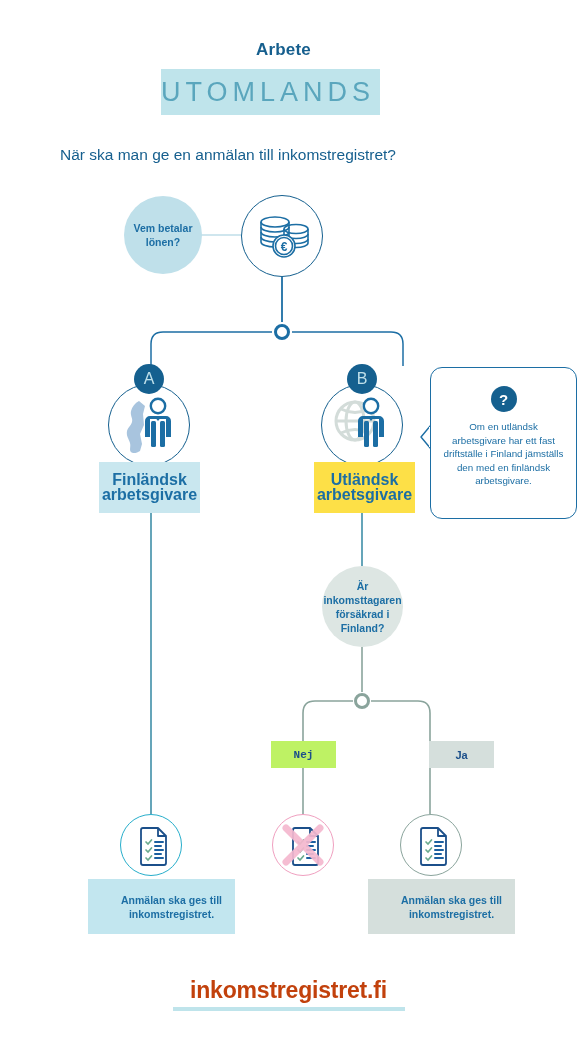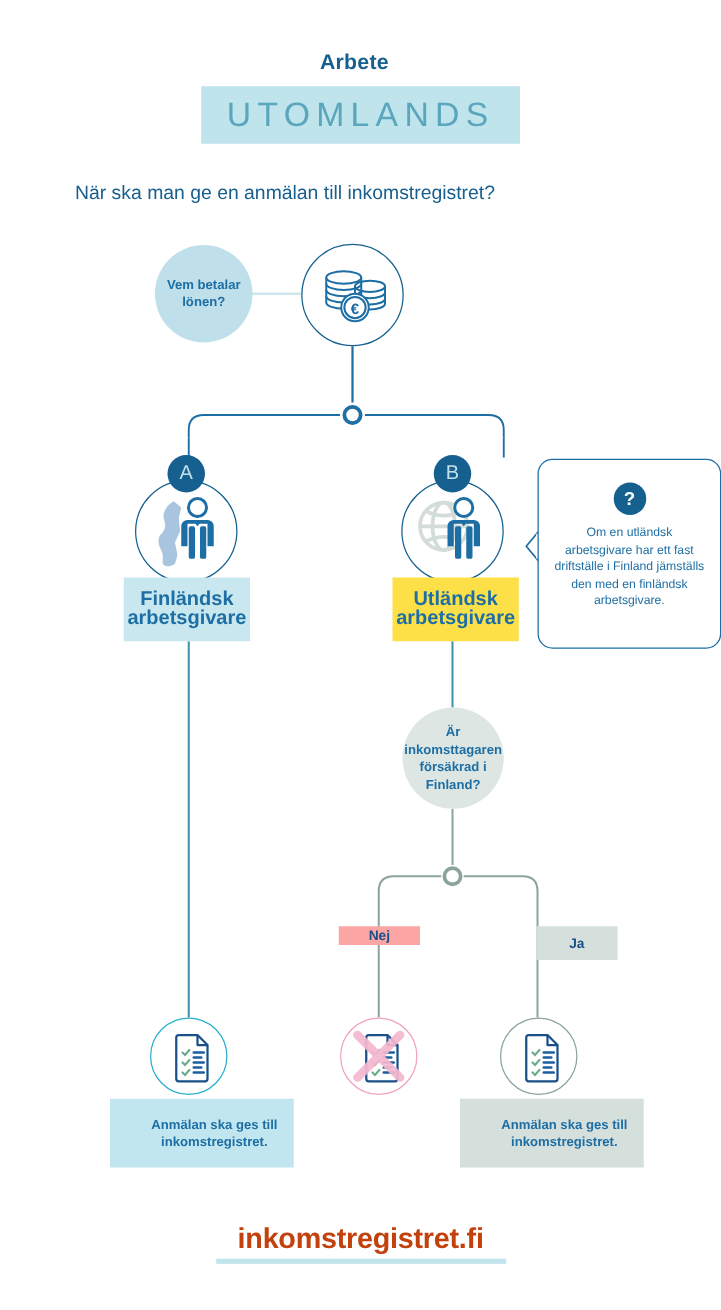--- a/index.html
+++ b/index.html
@@ -11,22 +11,22 @@
   .stage{position:absolute;left:0;top:0;width:577px;height:1048px;}
   svg.lines{position:absolute;left:0;top:0;width:577px;height:1048px;pointer-events:none;}
   .abs{position:absolute;}
 
   
   #header-title{
     left:0;top:40px;width:567px;text-align:center;
     font-size:17px;font-weight:bold;color:#165f8e;letter-spacing:.2px;
   }
   #banner{
-    left:161px;top:69px;width:255px;height:46px;background:#bfe4eb;
-    display:flex;align-items:center;justify-content:center;
+    left:161px;top:69px;width:219px;height:46px;background:#bfe4eb;
+    display:flex;align-items:center;
   }
   #banner-text{
     font-size:27px;letter-spacing:5px;color:#5aa6bd;font-weight:400;
   }
   #subtitle{
     left:60px;top:144px;width:457px;
     font-size:15.5px;font-weight:normal;color:#165f8e;line-height:21px;
   }
 
   
@@ -83,21 +83,21 @@
   }
   #decision-text{
     font-size:10.5px;font-weight:bold;color:#1c6ea4;line-height:14px;text-align:center;
   }
 
   
   .chip{
     display:flex;align-items:center;justify-content:center;
     font-size:11px;font-weight:bold;color:#1b4f8a;
   }
-  #chip-nej{left:271px;top:741px;width:65px;height:15px;background:#fca5a5;}
+  #chip-nej{left:271px;top:741px;width:65px;height:27px;background:#bef264;font-family:Liberation Mono, monospace;}
   #chip-ja{left:398px;top:741px;width:65px;height:27px;background:#d5dfdc;margin-left:31px;}
 
   
   .outcome-circle{border-radius:50%;background:#fff;box-sizing:border-box;}
   #outcome-1-circle{left:120px;top:814px;width:62px;height:62px;border:1.8px solid #27aecb;}
   #outcome-2-circle{left:272px;top:814px;width:62px;height:62px;border:1.8px solid #f0a0c0;}
   #outcome-3-circle{left:400px;top:814px;width:62px;height:62px;border:1.8px solid #8aa49c;}
 
   .outcome-box{
     display:flex;align-items:center;justify-content:center;text-align:center;

